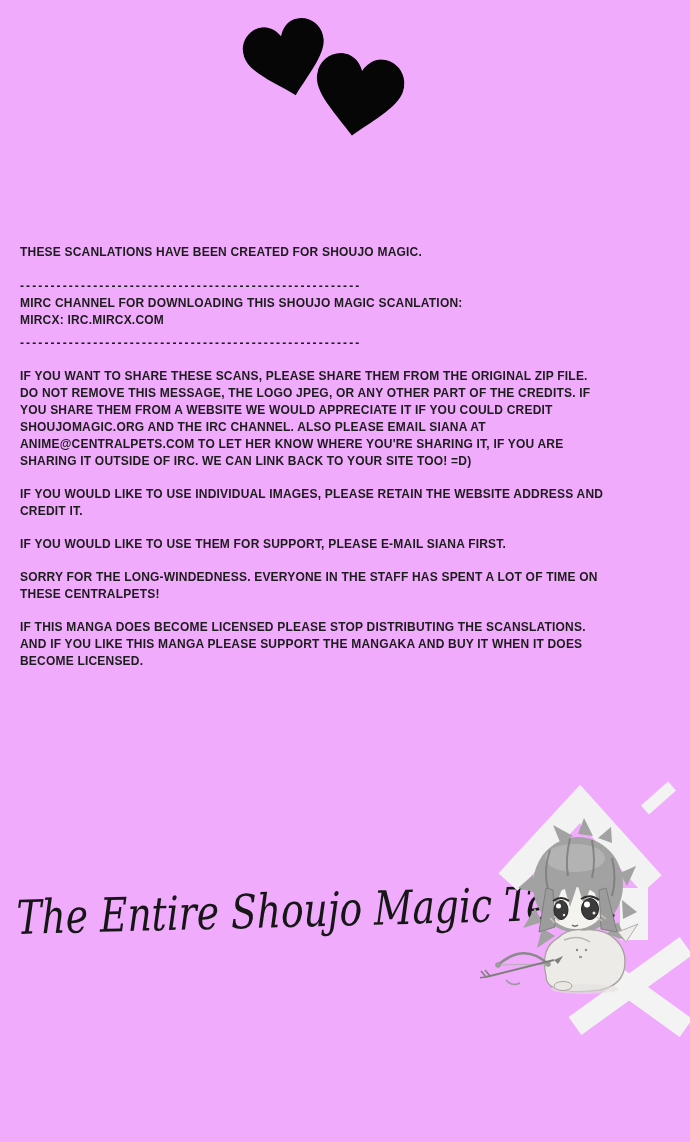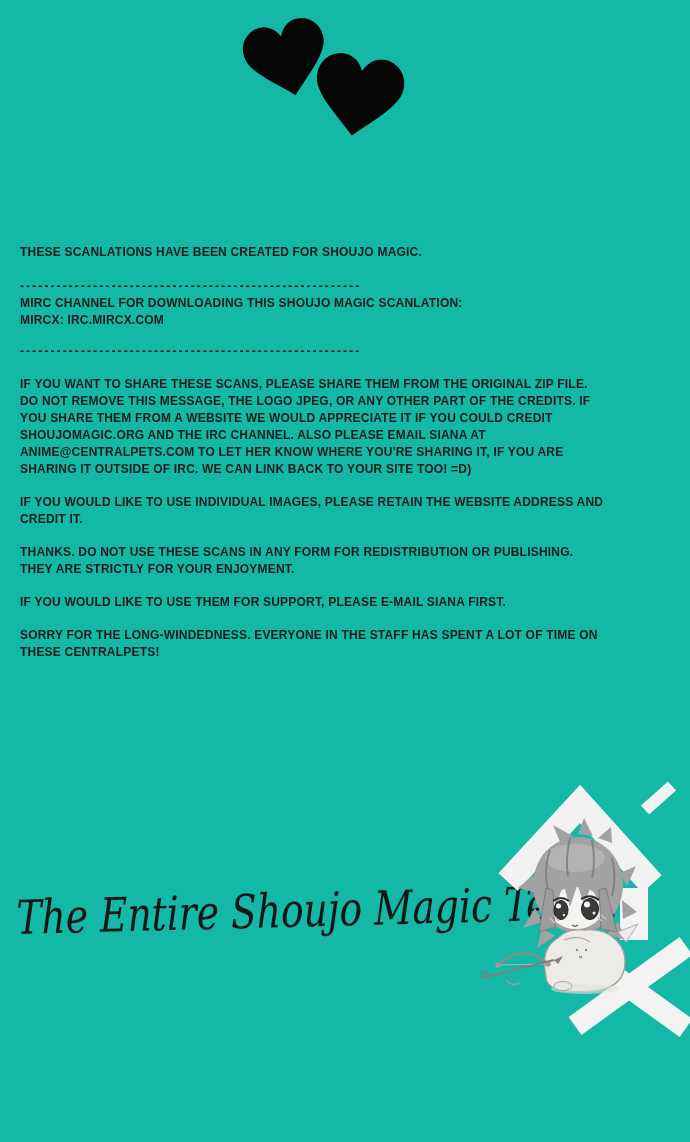--- a/index.html
+++ b/index.html
@@ -1,34 +1,34 @@
 <!DOCTYPE html>
 <html><head>
 <meta charset="utf-8">
 <style>
   html,body{margin:0;padding:0;background:#ffffff;}
   .page{
     position:relative;width:690px;height:1142px;margin:0 auto;
-    background:#14b8a6;overflow:hidden;
+    background:#f0abfc;overflow:hidden;
     font-family:"Liberation Sans",sans-serif;color:#1c1c1c;
   }
   
   .heart{position:absolute;}
   .heart-1{left:246px;top:22px;width:82px;height:76px;transform:rotate(-14deg);}
   .heart-2{left:314px;top:56px;width:88px;height:82px;transform:rotate(9deg);}
   
   .text-block{
     position:absolute;left:20px;top:244px;width:668px;
     font-size:12px;font-weight:bold;line-height:17px;letter-spacing:.2px;
   }
   .text-block p{margin:0 0 16px;white-space:pre-line;}
   .intro-line{margin-bottom:17px !important;}
   .divider{margin-bottom:0 !important;letter-spacing:2.1px;overflow:hidden;max-height:17px;}
   .divider.bottom{margin-top:2px !important;margin-bottom:16px !important;}
-  .irc-block{margin-bottom:14px;}
+  .irc-block{margin-bottom:6px;}
   .irc-block div{white-space:pre-line;}
   
   .signature{
     position:absolute;left:16px;top:890px;width:520px;
     font-family:cursive,"DejaVu Serif",serif;
     font-style:italic;font-size:47px;line-height:56px;color:#161616;
     transform:scaleX(.8) rotate(-1.2deg);transform-origin:left top;
     white-space:nowrap;
   }
   
@@ -55,25 +55,26 @@
     </div>
     <p class="divider bottom">--------------------------------------------------------</p>
     <p>IF YOU WANT TO SHARE THESE SCANS, PLEASE SHARE THEM FROM THE ORIGINAL ZIP FILE.
 DO NOT REMOVE THIS MESSAGE, THE LOGO JPEG, OR ANY OTHER PART OF THE CREDITS. IF
 YOU SHARE THEM FROM A WEBSITE WE WOULD APPRECIATE IT IF YOU COULD CREDIT
 SHOUJOMAGIC.ORG AND THE IRC CHANNEL. ALSO PLEASE EMAIL SIANA AT
 ANIME@CENTRALPETS.COM TO LET HER KNOW WHERE YOU'RE SHARING IT, IF YOU ARE
 SHARING IT OUTSIDE OF IRC. WE CAN LINK BACK TO YOUR SITE TOO! =D)</p>
     <p>IF YOU WOULD LIKE TO USE INDIVIDUAL IMAGES, PLEASE RETAIN THE WEBSITE ADDRESS AND
 CREDIT IT.</p>
-    <p>THANKS. DO NOT USE THESE SCANS IN ANY FORM FOR REDISTRIBUTION OR PUBLISHING.
-THEY ARE STRICTLY FOR YOUR ENJOYMENT.</p>
     <p>IF YOU WOULD LIKE TO USE THEM FOR SUPPORT, PLEASE E-MAIL SIANA FIRST.</p>
     <p>SORRY FOR THE LONG-WINDEDNESS. EVERYONE IN THE STAFF HAS SPENT A LOT OF TIME ON
 THESE CENTRALPETS!</p>
+    <p>IF THIS MANGA DOES BECOME LICENSED PLEASE STOP DISTRIBUTING THE SCANSLATIONS.
+AND IF YOU LIKE THIS MANGA PLEASE SUPPORT THE MANGAKA AND BUY IT WHEN IT DOES
+BECOME LICENSED.</p>
   </div>
 
   <div class="signature">The Entire Shoujo Magic Team!</div>
 
   <svg class="mascot" viewBox="0 0 210 280">
 
     <g>
       <path d="M28,102 L100,24 L172,104" stroke="#f2f2f2" stroke-width="26" fill="none"></path>
       <rect x="140" y="108" width="28" height="52" fill="#f3f3f3"></rect>
       <path d="M165,30 L192,6" stroke="#f3f3f3" stroke-width="12" fill="none"></path>

